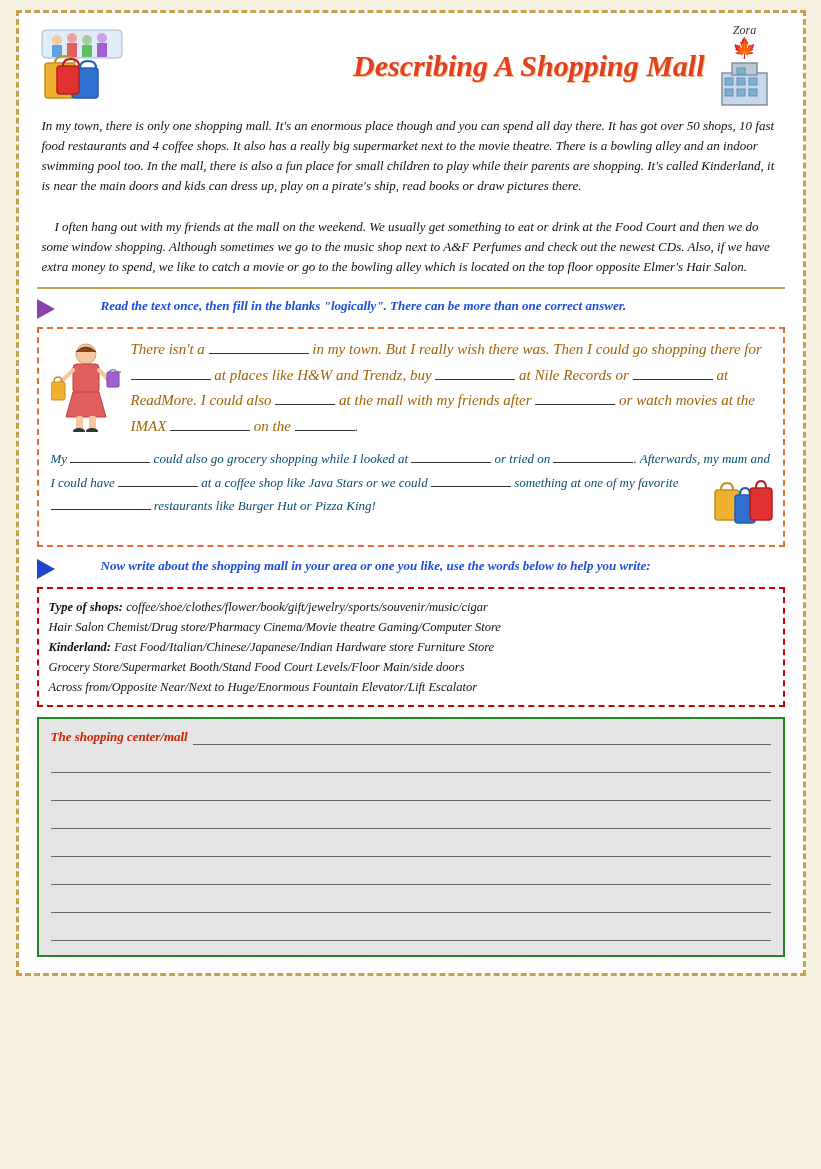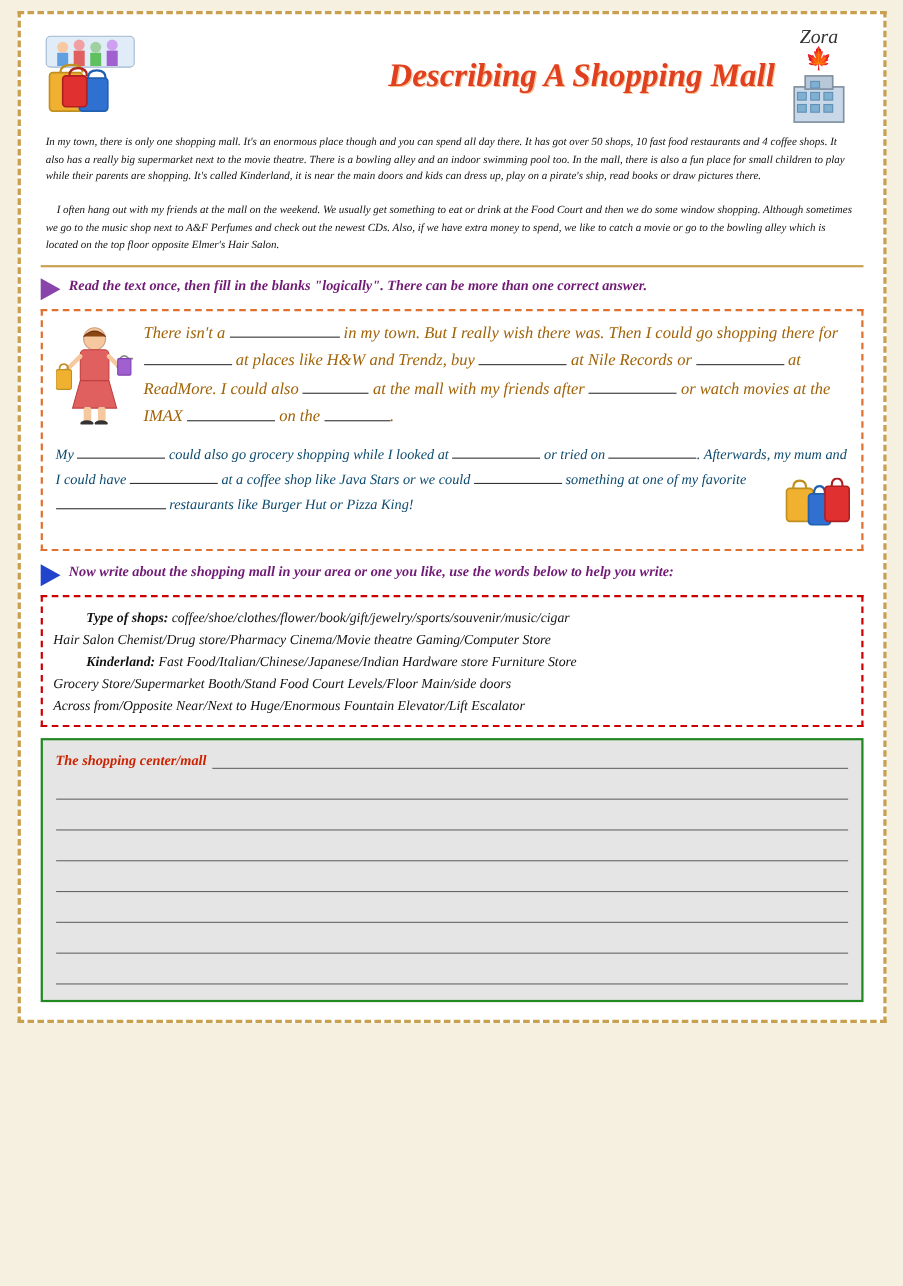--- a/index.html
+++ b/index.html
@@ -47,34 +47,34 @@
       font-style: italic;
     }
     .header-right {
       display: flex;
       flex-direction: column;
       align-items: center;
       width: 80px;
       flex-shrink: 0;
     }
     .author-name {
-      font-size: 18px;
+      font-size: 12px;
       color: #333;
       font-style: italic;
     }
     
     .maple-leaf {
       color: #cc0000;
       font-size: 20px;
       line-height: 1;
     }
     
     .main-text {
       font-style: italic;
-      font-size: 10px;
+      font-size: 13px;
       line-height: 1.55;
       color: #111;
       margin-bottom: 10px;
       padding: 0 5px;
     }
     
     .section-divider {
       height: 2px;
       background: #c8a050;
       margin: 8px 0;
@@ -100,23 +100,24 @@
       height: 0;
       border-top: 10px solid transparent;
       border-bottom: 10px solid transparent;
       border-left: 18px solid #2244cc;
       flex-shrink: 0;
       margin-top: 2px;
     }
     .instruction-text {
       font-size: 13px;
       font-weight: bold;
-      color: #701a75;
+      color: #1d4ed8;
       font-style: italic;
       line-height: 1.4;
+      margin-left: 38px;
     }
     
     .fill-section {
       border: 2px dashed #e07030;
       padding: 8px 12px;
       margin-bottom: 10px;
       position: relative;
       min-height: 220px;
     }
     .fill-text {
@@ -153,21 +154,20 @@
       margin-bottom: 10px;
       font-size: 12.5px;
       color: #111;
       line-height: 1.6;
       font-style: italic;
     }
     .vocab-label {
       font-weight: bold;
       font-style: italic;
       color: #111;
-      margin-left: 30px;
     }
     
     .writing-section {
       border: 2px solid #228822;
       padding: 10px 12px 8px;
       background: #e5e5e5;
     }
     .writing-line {
       border-bottom: 1.5px solid #666;
       height: 22px;

